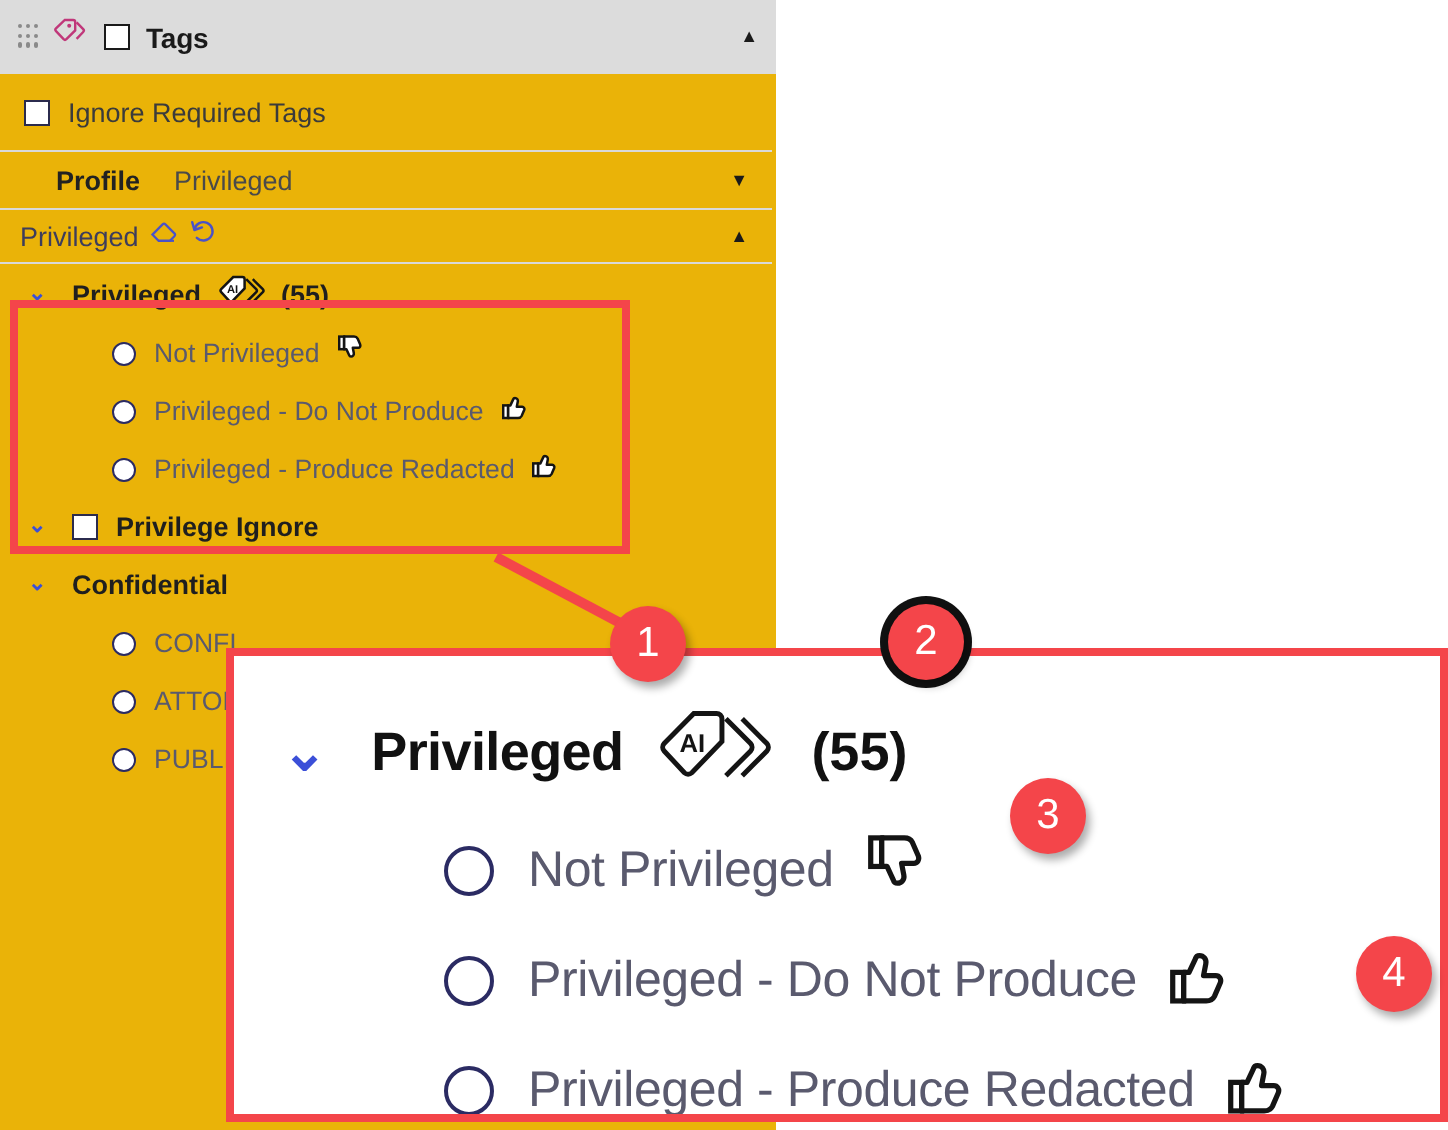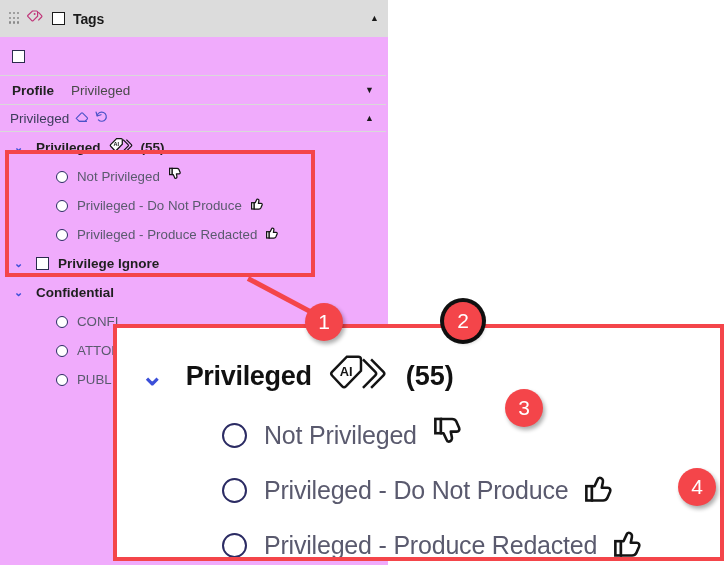--- a/index.html
+++ b/index.html
@@ -16,21 +16,21 @@
     -webkit-font-smoothing: antialiased;
   }
 
   
   .panel {
     position: absolute;
     left: 0;
     top: 0;
     width: 388px;
     height: 565px;
-    background: #f0abfc;
+    background: #eab308;
   }
 
   
   .panel-header {
     position: absolute;
     left: 0;
     top: 0;
     width: 388px;
     height: 37px;
     background: #dcdcdc;
@@ -107,21 +107,21 @@
   }
 
   .row-profile {
     position: absolute;
     left: 0;
     top: 76px;
     width: 386px;
     height: 29px;
     display: flex;
     align-items: center;
-    padding: 0 12px 0 12px;
+    padding: 0 12px 0 28px;
     box-sizing: border-box;
     border-bottom: 1px solid #d9d9d9;
   }
   .row-profile .k {
     font-size: 13.5px;
     font-weight: bold;
     color: #222;
   }
   .row-profile .v {
     font-size: 13.5px;
@@ -351,20 +351,21 @@
         <path d="M11.3 2.2 L14.6 5.6 a1 1 0 0 1 0 1.4 L11.3 10.4" fill="none" stroke="#c0377a" stroke-width="1.2"></path>
       </svg>
     </span>
     <span class="hdr-check"></span>
     <span class="hdr-title">Tags</span>
     <span class="hdr-caret">▲</span>
   </div>
 
   <div class="row-ignore">
     <span class="sq-check"></span>
+    <span class="lbl">Ignore Required Tags</span>
   </div>
 
   <div class="row-profile">
     <span class="k">Profile</span>
     <span class="v">Privileged</span>
     <span class="dd">▼</span>
   </div>
 
   <div class="row-priv">
     <span class="t">Privileged</span>

